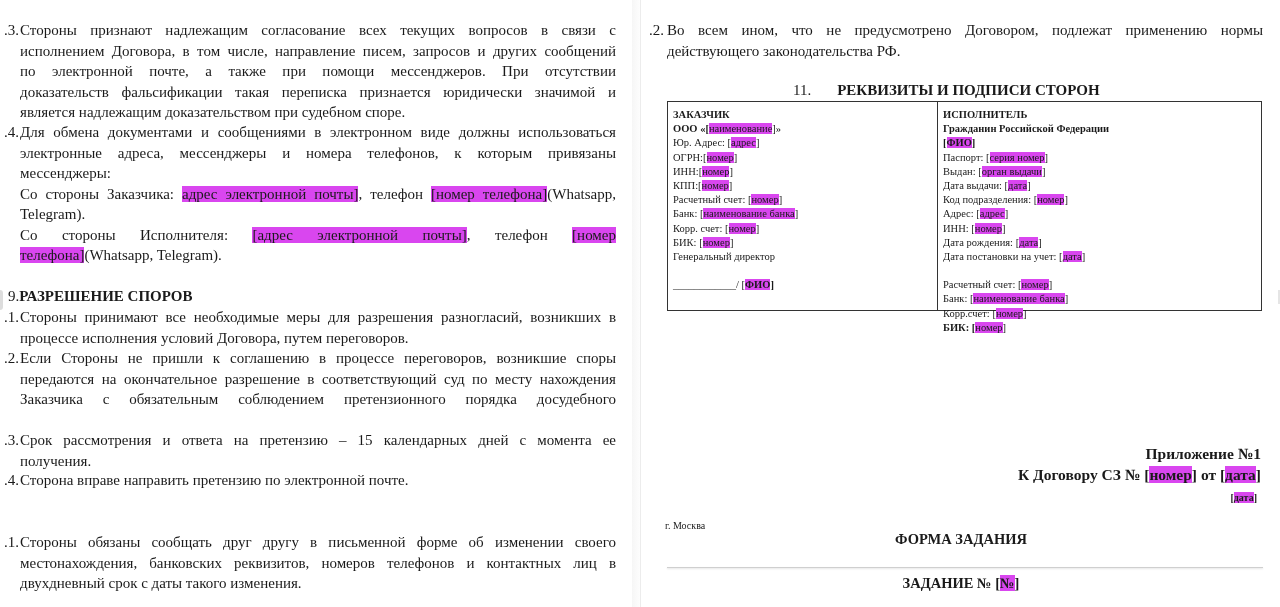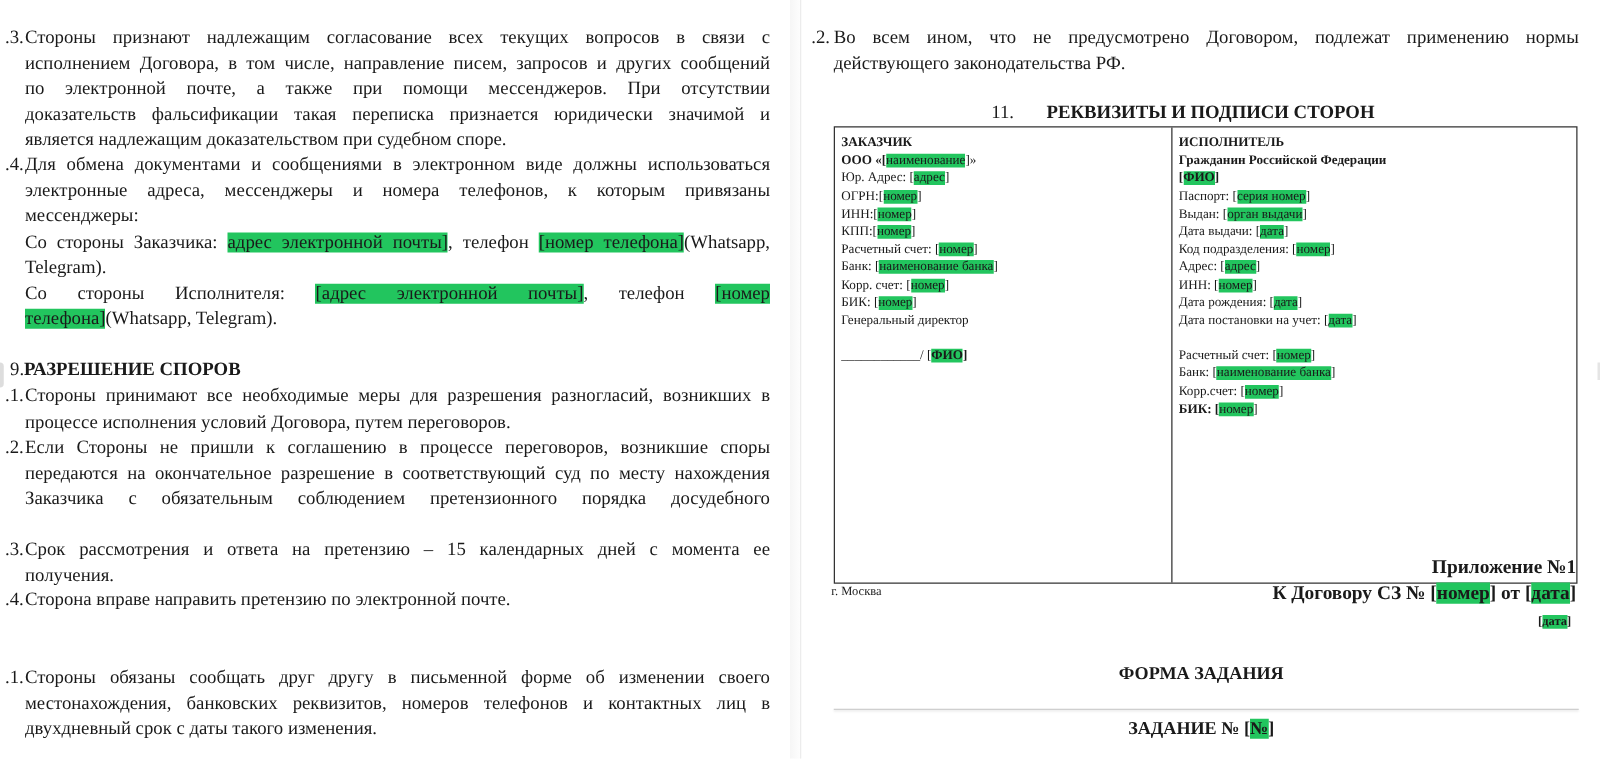--- a/index.html
+++ b/index.html
@@ -5,33 +5,33 @@
   html, body { margin:0; padding:0; }
   body {
     width:1280px; height:607px; overflow:hidden; background:#ffffff;
     font-family:"Liberation Serif", serif; color:#1a1a1a; position:relative;
   }
   .page { position:absolute; top:0; height:607px; background:#fff; }
   #page-left { left:0; width:632px; }
   #page-right { left:640px; width:640px; border-left:1px solid #ececec; }
   .divider-shadow { position:absolute; left:632px; top:0; width:8px; height:607px; background:linear-gradient(to right,#f6f6f6,#fdfdfd); }
 
-  .hl { background:#22c55e; }
+  .hl { background:#d946ef; }
   .para { position:absolute; font-size:15px; line-height:20.5px; text-align:justify; }
   .num { position:absolute; font-size:15px; line-height:20.5px; }
   .line { display:block; text-align:justify; text-align-last:justify; white-space:nowrap; }
   .line.last { text-align-last:left; }
   .heading { position:absolute; font-size:15px; font-weight:bold; line-height:20px; }
   .heading .n { font-weight:normal; }
 
   
   .lp { left:20px; width:596px; }
 
   
-  #req-table { position:absolute; left:26px; top:101px; width:595px; height:366px; border:1px solid #333; box-sizing:border-box; }
+  #req-table { position:absolute; left:26px; top:101px; width:595px; height:210px; border:1px solid #333; box-sizing:border-box; }
   #req-table .col { position:absolute; top:0; height:100%; box-sizing:border-box; padding:6px 5px; font-size:10.5px; line-height:14.2px; }
   #req-table .col-left { left:0; width:270px; border-right:1px solid #333; }
   #req-table .col-right { left:270px; width:323px; }
   .row { display:block; white-space:nowrap; }
   .b { font-weight:bold; }
   .gap { height:14px; display:block; }
 
   .sec11 { position:absolute; left:152px; top:82px; font-size:15px; font-weight:bold; }
   .sec11 .n { font-weight:normal; margin-right:26px; }
 
@@ -150,21 +150,21 @@
       <span class="row"><span>Корр.счет: [</span><span class="hl">номер</span><span>]</span></span>
       <span class="row"><span class="b">БИК: [</span><span class="hl">номер</span><span>]</span></span>
       <span class="gap"></span>
       <span class="gap" style="height:14px;"></span>
     </div>
   </div>
 
   <div class="right-bold" style="top:445px;">Приложение №1</div>
   <div class="right-bold" style="top:466px;text-align:center;"><span>К Договору СЗ № [</span><span class="hl">номер</span><span>] от [</span><span class="hl">дата</span><span>]</span></div>
 
-  <div class="small" style="left:24px;top:468px;text-align:center;">г. Москва</div>
+  <div class="small" style="left:24px;top:520px;text-align:center;">г. Москва</div>
   <div class="small b" style="right:24px;top:492px;">[<span class="hl">дата</span>]</div>
 
   <div class="center-title" style="top:531px;">ФОРМА ЗАДАНИЯ</div>
   <div class="hr"></div>
   <div class="center-title" style="top:575px;"><span>ЗАДАНИЕ № [</span><span class="hl">№</span><span>]</span></div>
 
   <div class="edge-mark"></div>
 </div>
 
 </body></html>

